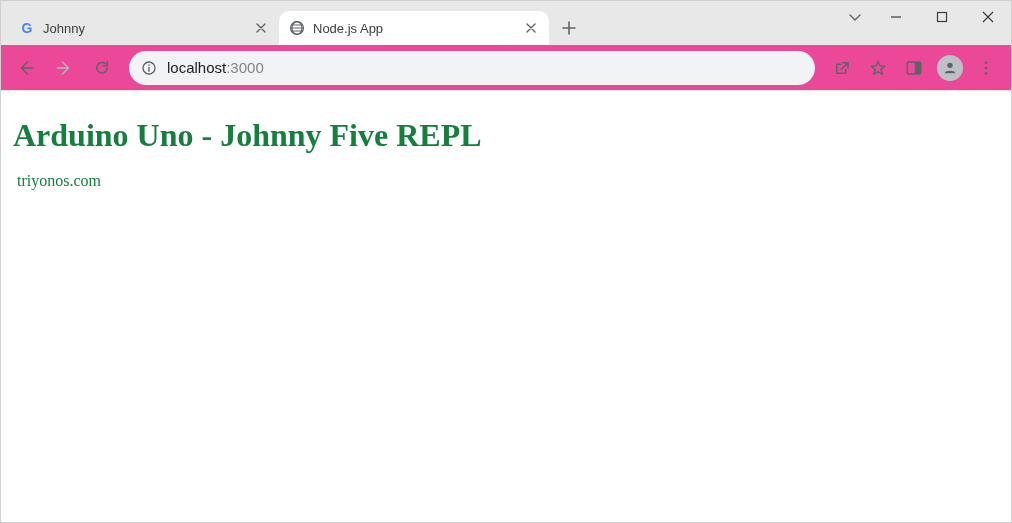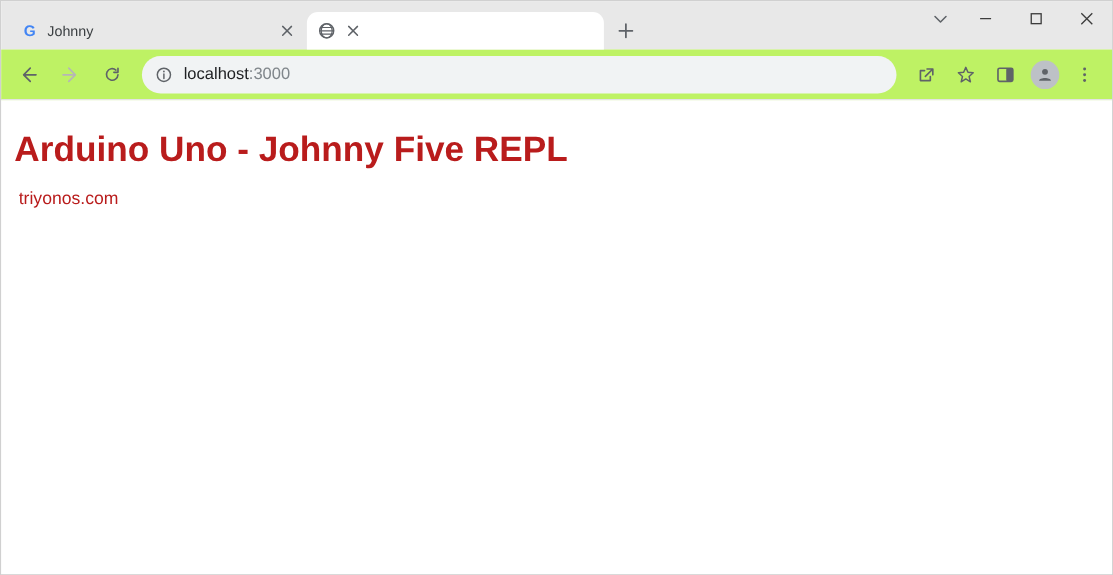--- a/index.html
+++ b/index.html
@@ -31,21 +31,21 @@
   .winbtn {
     width:46px; height:32px; display:flex; align-items:center; justify-content:center;
     color:#3c3c3c; cursor:pointer;
   }
   .winchevron {
     width:36px; height:32px; display:flex; align-items:center; justify-content:center;
     color:#5f6368; cursor:pointer;
   }
   
   .toolbar {
-    height:46px; background:#bef264; border-bottom:1px solid #e3e3e3;
+    height:46px; background:#ec4899; border-bottom:1px solid #e3e3e3;
     display:flex; align-items:center; padding:0 8px; gap:4px;
   }
   .iconbtn {
     width:34px; height:34px; border-radius:50%;
     display:flex; align-items:center; justify-content:center; color:#5f6368; cursor:pointer;
   }
   .iconbtn.disabled { color:#b6b6b6; cursor:default; }
   .omnibox {
     flex:1 1 auto; height:34px; background:#f1f3f4; border-radius:17px;
     display:flex; align-items:center; padding:0 12px; gap:10px; margin:0 6px;
@@ -54,21 +54,21 @@
   .omnibox .info { color:#5f6368; display:flex; align-items:center; }
   .omnibox .url  { flex:1 1 auto; white-space:nowrap; overflow:hidden; }
   .omnibox .url .host { color:#202124; }
   .omnibox .url .port { color:#80868b; }
   .right-icons { display:flex; align-items:center; gap:2px; }
   .avatar {
     width:26px; height:26px; border-radius:50%; background:#bdc1c6;
     display:flex; align-items:center; justify-content:center;
   }
   
-  .page { padding:10px 12px; font-family:Liberation Sans, sans-serif; color:#b91c1c; }
+  .page { padding:10px 12px; font-family:Liberation Serif, serif; color:#15803d; }
   .page h1 { font-size:32px; margin:16px 0 18px 0; font-weight:700; }
   .page p  { font-size:16px; margin:4px; }
   
   .g-glyph { font-family:Arial,sans-serif; font-weight:700; font-size:14px; line-height:1; }
   .g-glyph .b{color:#4285F4}
   svg { display:block; }
 </style>
 </head>
 <body>
 
@@ -88,20 +88,21 @@
     </div>
 
     <div class="tab active">
       <span class="favicon">
         <svg width="16" height="16" viewBox="0 0 16 16">
           <circle cx="8" cy="8" r="6.4" fill="none" stroke="#5f6368" stroke-width="1.3"></circle>
           <path d="M8 1.6 A5 6.4 0 0 1 8 14.4 A5 6.4 0 0 1 8 1.6" fill="none" stroke="#5f6368" stroke-width="1.1"></path>
           <path d="M1.6 8 H14.4 M2.6 5 H13.4 M2.6 11 H13.4" stroke="#5f6368" stroke-width="1.1"></path>
         </svg>
       </span>
+      <span class="title">Node.js App</span>
       <span class="close">
         <svg width="10" height="10" viewBox="0 0 10 10">
             <path d="M1 1 L9 9 M9 1 L1 9" stroke="currentColor" stroke-width="1.4" stroke-linecap="round"></path>
           </svg>
       </span>
     </div>
 
     <div class="newtab">
       <svg width="14" height="14" viewBox="0 0 14 14">
           <path d="M7 1 V13 M1 7 H13" stroke="#5f6368" stroke-width="1.6" stroke-linecap="round"></path>

